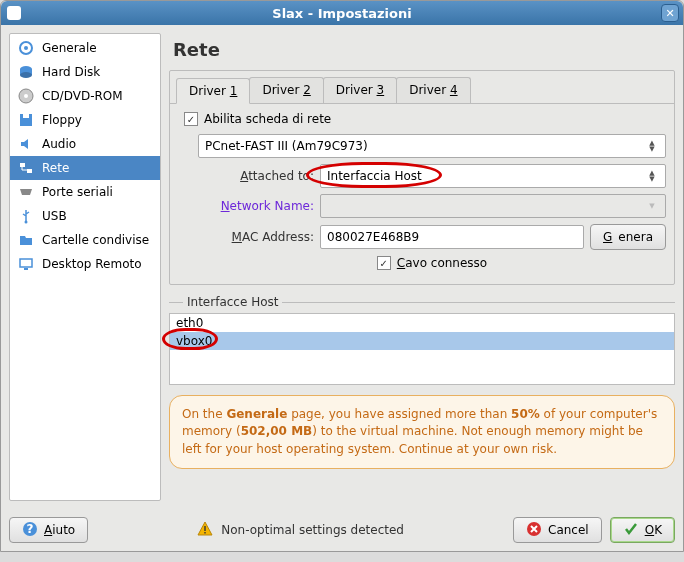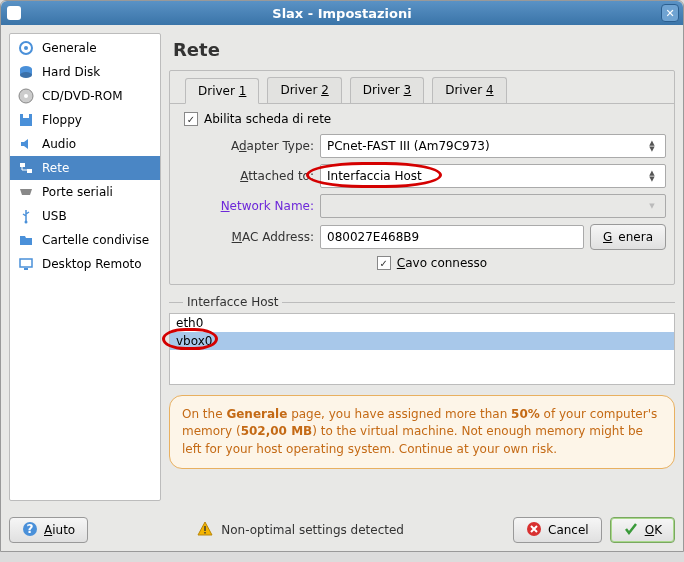--- a/index.html
+++ b/index.html
@@ -12,21 +12,21 @@
 .body { flex: 1; display: flex; padding: 8px; gap: 8px; }
 .sidebar { width: 152px; background: #fff; border: 1px solid #bcbcbc; border-radius: 2px; padding: 2px 0; }
 .side-item { display: flex; align-items: center; gap: 8px; padding: 4px 8px; height: 24px; cursor: default; }
 .side-item.selected { background: #4a86c5; color: #fff; }
 .sico { width: 16px; height: 16px; display: flex; align-items: center; justify-content: center; }
 .sico svg { width: 16px; height: 16px; }
 .main { flex: 1; display: flex; flex-direction: column; }
 .heading { font-size: 18px; font-weight: bold; color: #333; padding: 6px 4px 10px 4px; }
 .panel { border: 1px solid #bcbcbc; background: #e8e8e6; border-radius: 2px; padding: 8px; }
 .tabs { display: flex; border-bottom: 1px solid #bcbcbc; margin: -8px -8px 8px -8px; padding: 6px 6px 0 6px; gap: 0; }
-.tab { padding: 5px 12px; border: 1px solid #bcbcbc; border-bottom: none; background: #e2e2e0; border-radius: 3px 3px 0 0; margin-right: -1px; position: relative; margin-left: 9px; }
+.tab { padding: 5px 12px; border: 1px solid #bcbcbc; border-bottom: none; background: #e2e2e0; border-radius: 3px 3px 0 0; margin-right: -1px; position: relative; }
 .tab.active { background: #e8e8e6; top: 1px; border-bottom: 1px solid #e8e8e6; }
 .u { text-decoration: underline; }
 .formrow { display: flex; align-items: center; margin: 6px 0; gap: 6px; }
 .formrow .lbl { width: 116px; text-align: right; color: #333; }
 .formrow .lbl.disabled { color: #6d28d9; }
 .combo, .txt { flex: 1; height: 24px; border: 1px solid #aaa; background: #fff; border-radius: 2px; padding: 0 6px; display: flex; align-items: center; justify-content: space-between; position: relative; }
 .combo .spin { width: 14px; display: flex; flex-direction: column; align-items: center; gap: 0; font-size: 7px; color: #555; line-height: 6px; }
 .combo.disabled { background: #e8e8e6; }
 .checkbox { width: 14px; height: 14px; border: 1px solid #888; background: #fff; display: inline-flex; align-items: center; justify-content: center; margin-right: 6px; font-size: 10px; color: #333; }
 .chkrow { display: flex; align-items: center; padding-left: 6px; margin-bottom: 8px; }
@@ -162,21 +162,20 @@
           <div class="tab">Driver <span class="u">4</span></div>
         </div>
 
         <div class="chkrow">
           <span class="checkbox">✓</span>
           <span>Abilita scheda di rete</span>
         </div>
 
         <div style="padding-left:20px;">
           <div class="formrow">
-            <div class="lbl">A<span class="u">d</span>apter Type:</div>
             <div class="combo">
               <span>PCnet-FAST III (Am79C973)</span>
               <span class="spin">▲<br>▼</span>
             </div>
           </div>
 
           <div class="formrow" style="position:relative;">
             <div class="lbl"><span class="u">A</span>ttached to:</div>
             <div class="combo">
               <span>Interfaccia Host</span>

